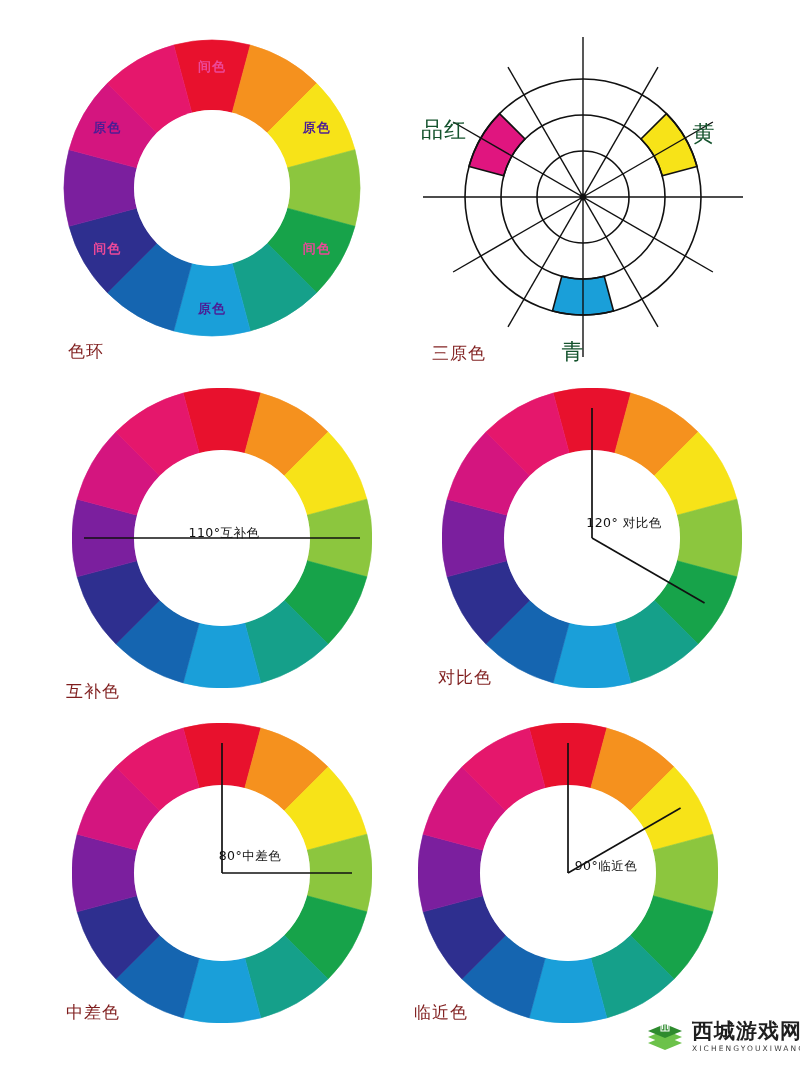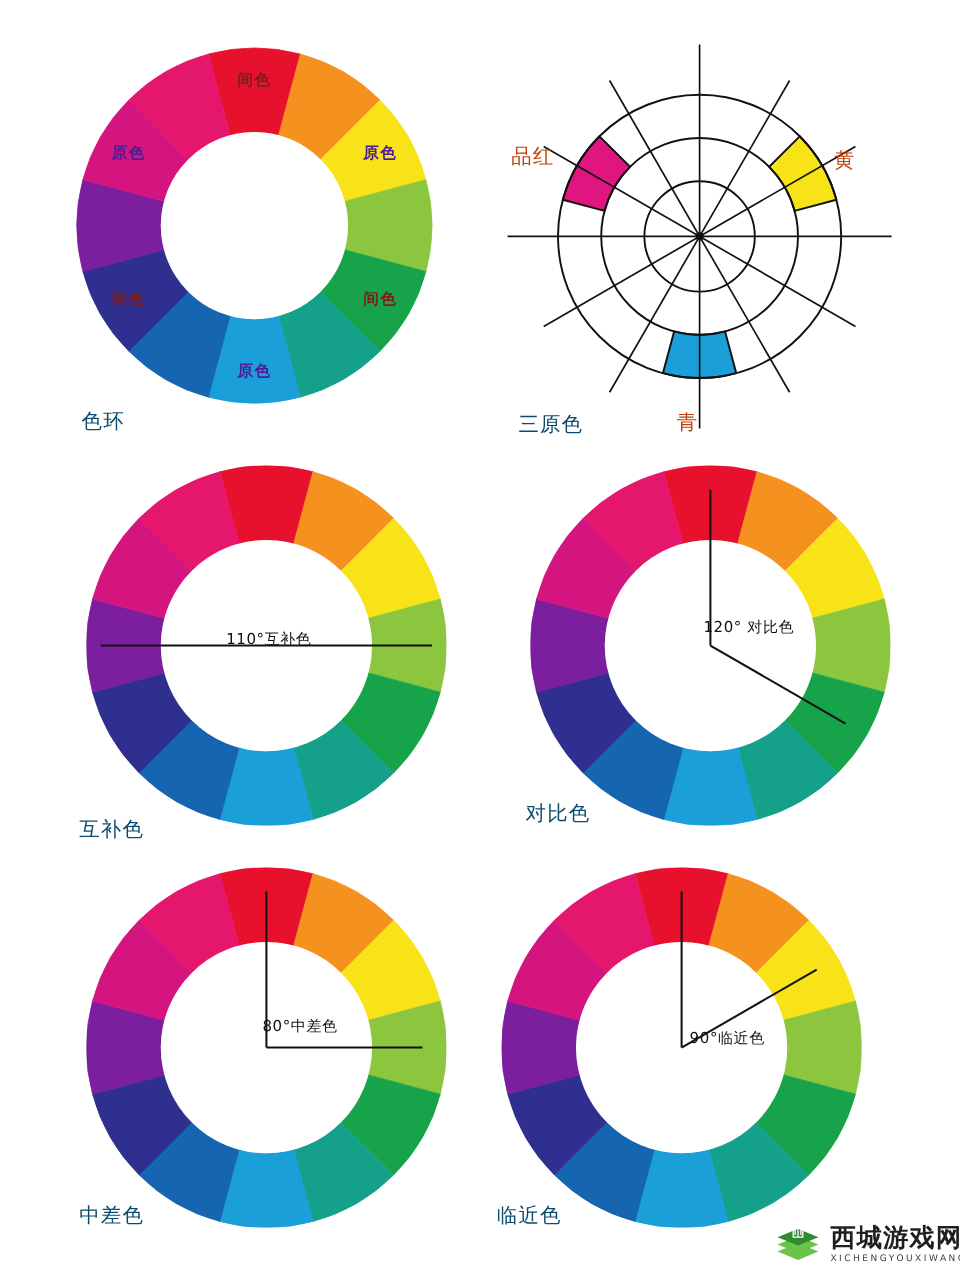--- a/index.html
+++ b/index.html
@@ -27,54 +27,54 @@
     position: absolute;
   }
   .wheel-wrap {
     position: absolute;
     left: 0;
     top: 0;
   }
   .caption {
     position: absolute;
     font-size: 17px;
-    color: #0c4a6e;
+    color: #7f1d1d;
     letter-spacing: 1px;
     white-space: nowrap;
     font-family: "DejaVu Sans", "Liberation Sans", sans-serif;
   }
 
   
   .ring-label {
     position: absolute;
     font-size: 13px;
     font-weight: 600;
     letter-spacing: 1px;
     white-space: nowrap;
     transform: translate(-50%, -50%);
     pointer-events: none;
   }
   .ring-label.dark  { color: #4c1d95; }
-  .ring-label.light { color: #7f1d1d; }
+  .ring-label.light { color: #ec4899; }
 
   
   .angle-label {
     position: absolute;
     font-size: 12.5px;
     color: #111111;
     white-space: nowrap;
     letter-spacing: .5px;
     transform: translate(-50%, -50%);
   }
 
   
   .prim-label {
     position: absolute;
-    font-size: 17px;
-    color: #c2410c;
+    font-size: 22px;
+    color: #14532d;
     letter-spacing: 1px;
     white-space: nowrap;
     transform: translate(-50%, -50%);
   }
 
   
   #watermark {
     position: absolute;
     display: flex;
     align-items: center;

